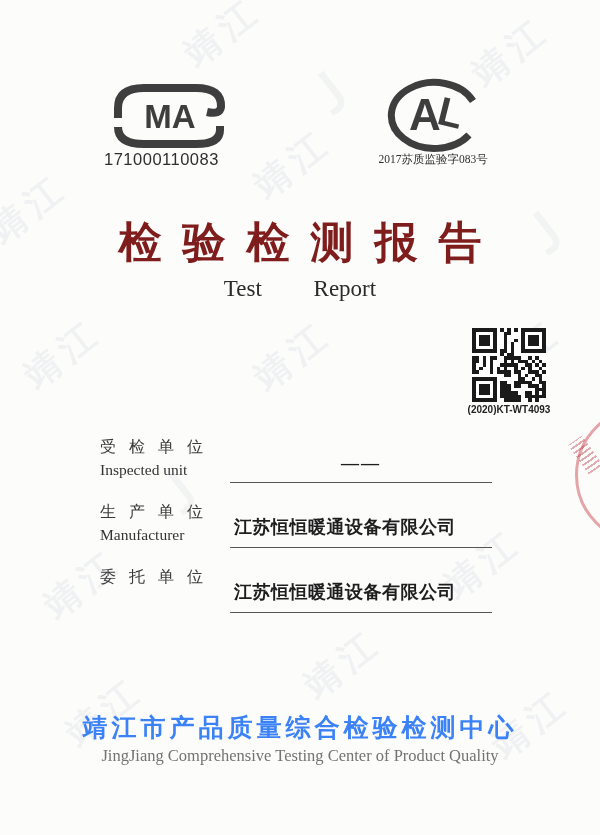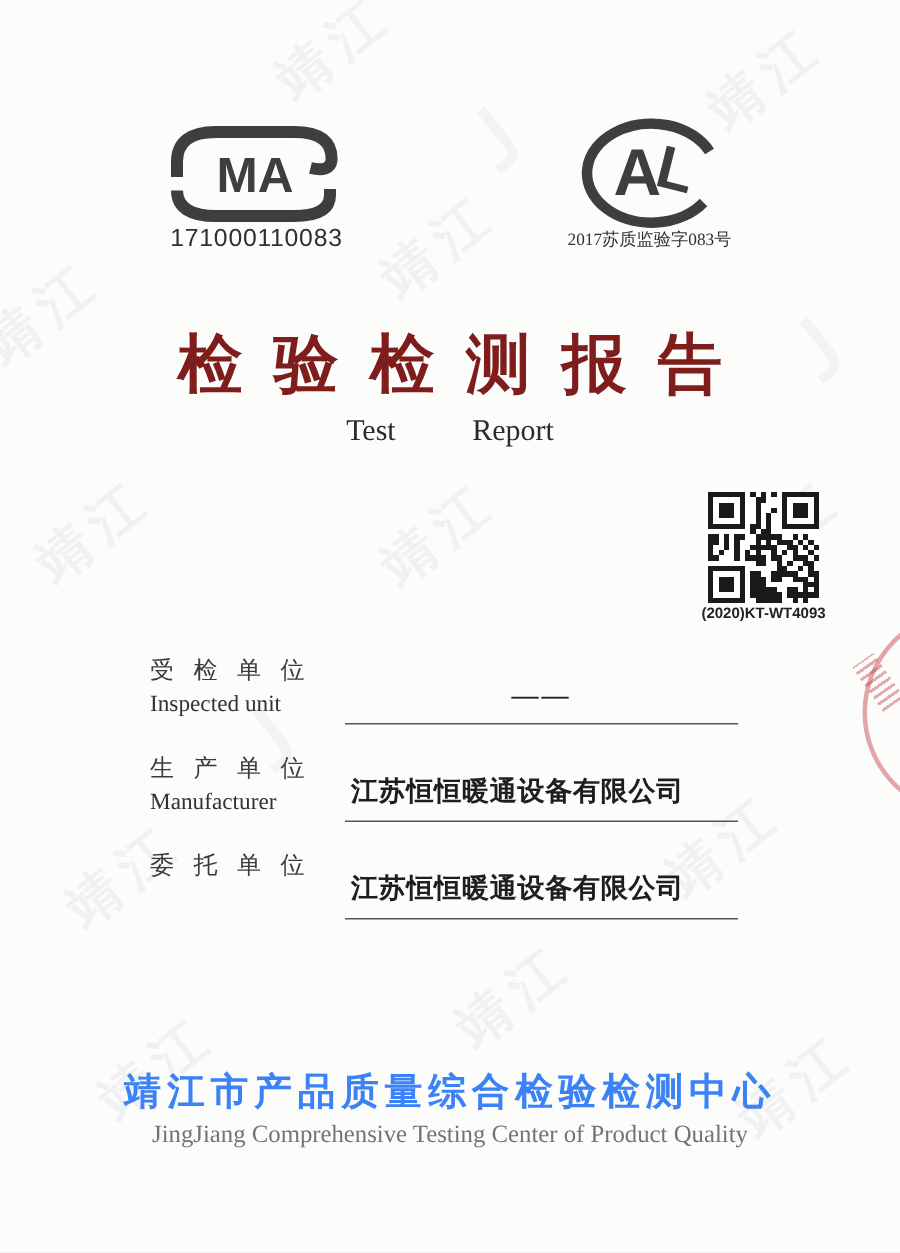--- a/index.html
+++ b/index.html
@@ -11,38 +11,38 @@
   
   .wm {
     position:absolute; font-weight:bold; white-space:nowrap;
     color:rgba(110,122,148,0.085); letter-spacing:7px; font-size:36px;
     transform:rotate(-38deg); pointer-events:none;
   }
   .wm.g { font-size:58px; letter-spacing:0; color:rgba(110,122,148,0.07); }
   
   .cma-logo { position:absolute; left:110px; top:82px; }
   .cma-number {
-    position:absolute; left:104px; top:150px; width:134px; text-align:center;
+    position:absolute; left:104px; top:150px; width:134px; 
     font-family:"Liberation Sans","DejaVu Sans",sans-serif; font-size:16.5px;
     color:#2f2f2f; letter-spacing:0.5px;
   }
   .cal-logo { position:absolute; left:382px; top:74px; }
   .cal-number {
     position:absolute; left:358px; top:152px; width:150px; text-align:center;
     font-size:11.5px; color:#2f2f2f;
   }
   
   .title-cn {
     position:absolute; top:214px; left:0; right:0; text-align:center;
     font-size:43px; font-weight:bold; letter-spacing:21px; text-indent:21px;
     color:#7f1d1d;
   }
   .title-en {
     position:absolute; top:276px; left:0; right:0; text-align:center;
-    font-size:20px; word-spacing:46px; color:#2b2b2b;
+    font-size:23px; word-spacing:46px; color:#2b2b2b;
   }
   .report-no {
     position:absolute; top:326px; left:0; right:60px; text-align:center;
     font-size:17.5px; letter-spacing:0.5px; color:#222;
   }
   
   .qr { position:absolute; left:472px; top:328px; width:74px; height:74px; }
   .qr svg { width:74px; height:74px; display:block; }
   .qr-caption {
     position:absolute; left:450px; top:404px; width:118px; text-align:center;

